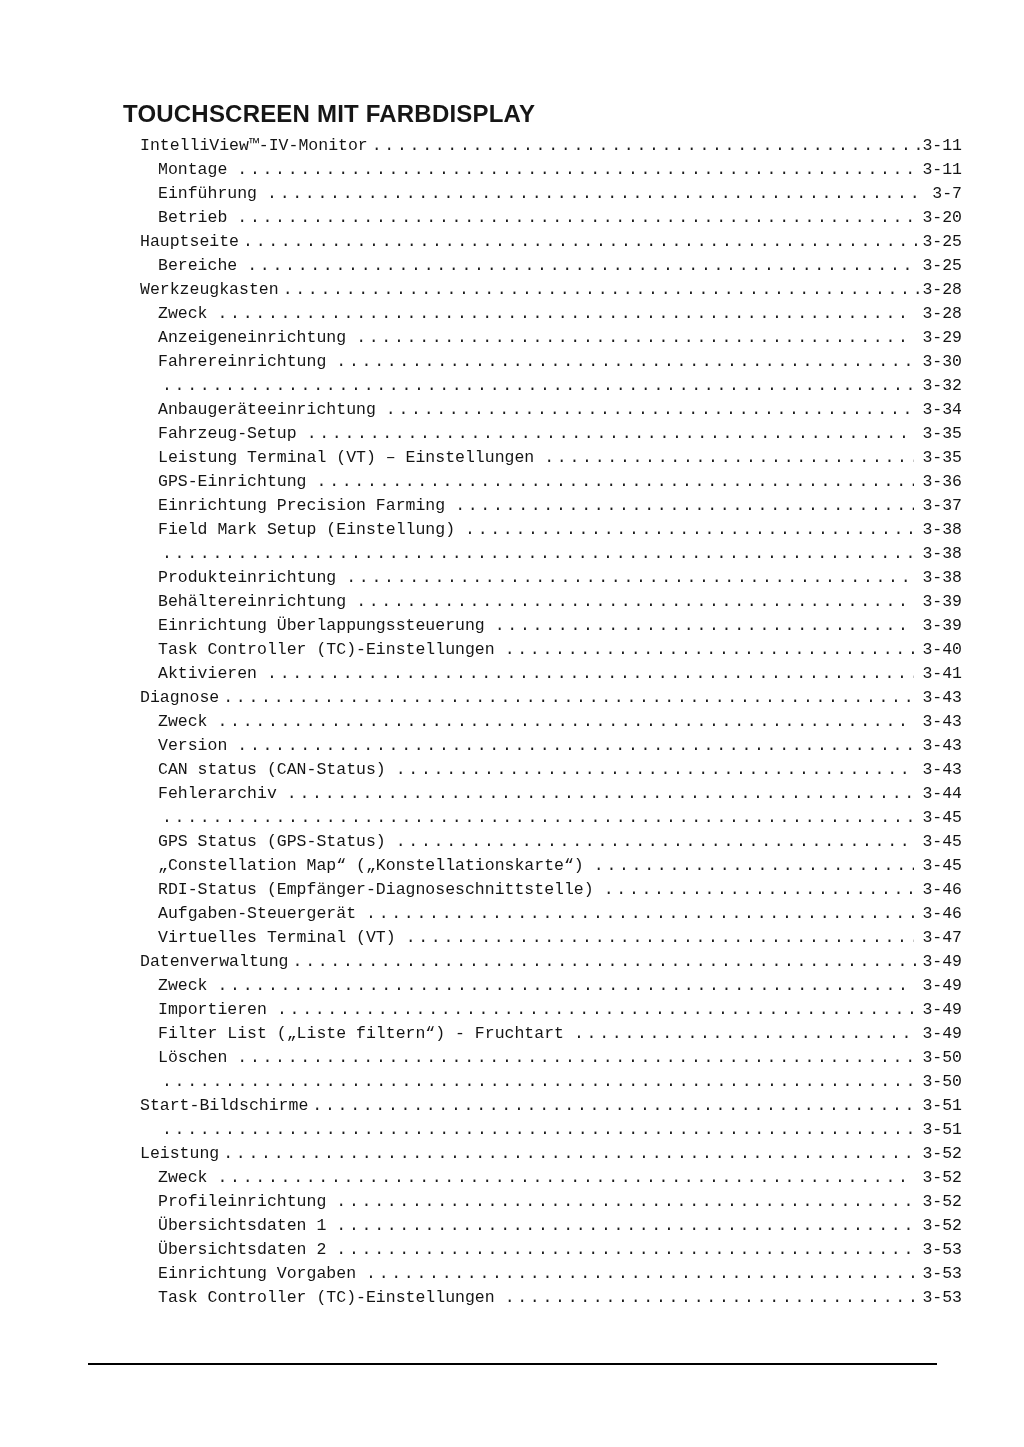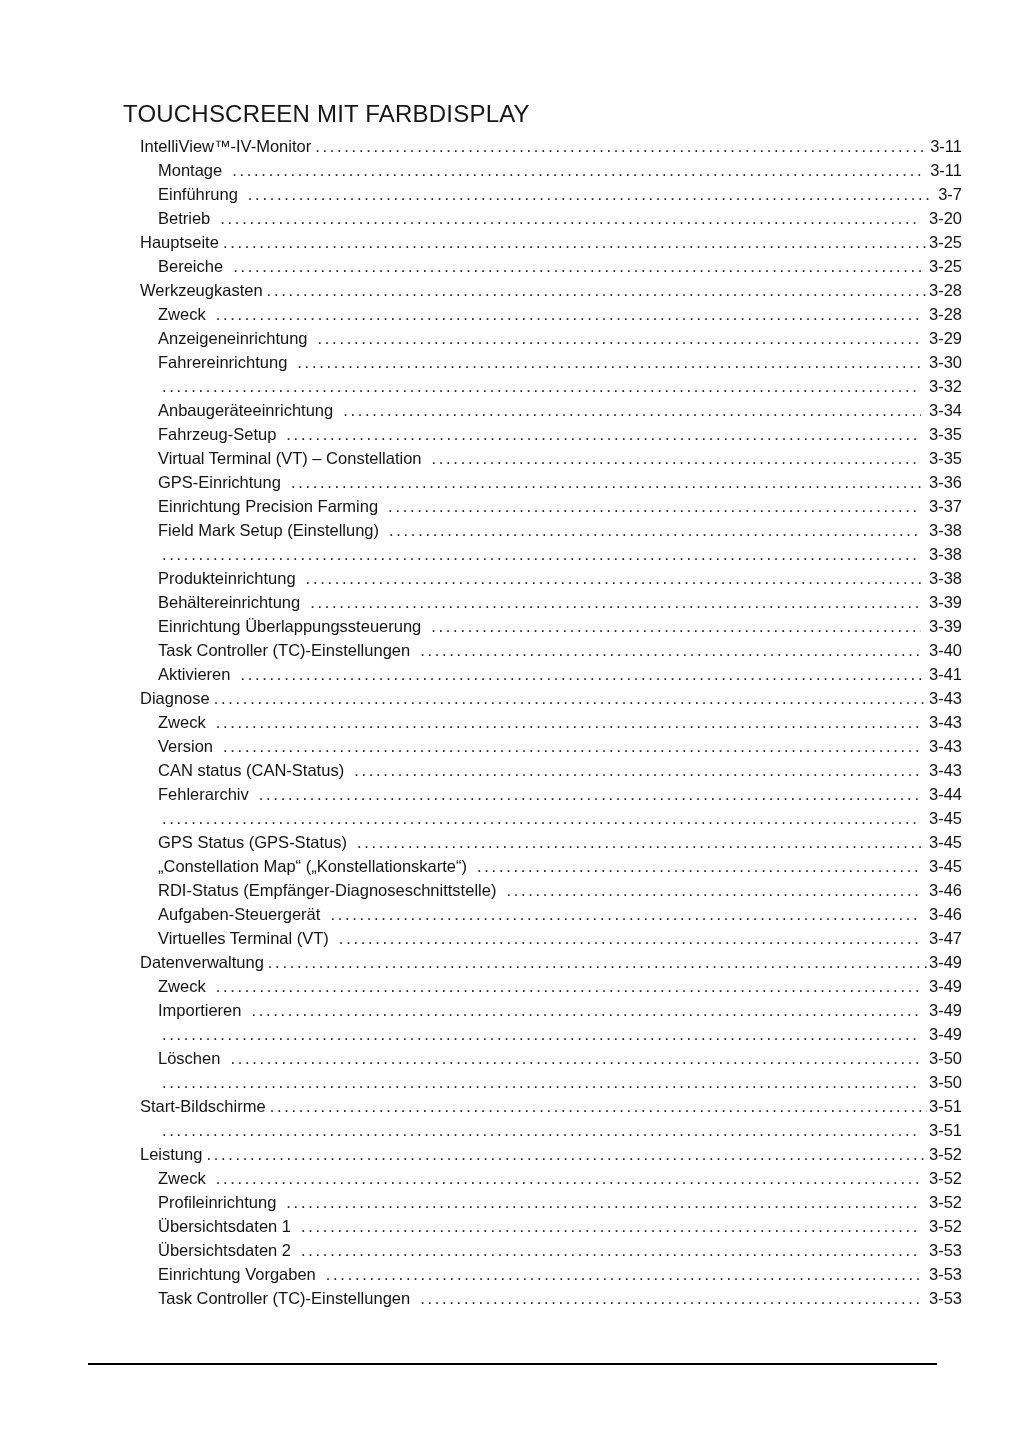--- a/index.html
+++ b/index.html
@@ -17,35 +17,36 @@
   }
   .content {
     position: absolute;
     left: 123px;
     top: 100px;
     right: 62px;
   }
   h1.page-title {
     font-size: 24px;
     line-height: 28px;
-    font-weight: 400;
+    font-weight: 700;
     letter-spacing: 0.2px;
     margin: 0 0 6px 0;
     color: #161616;
   }
   .toc {
     margin-left: 17px;
   }
   .toc-row {
     display: flex;
     align-items: baseline;
     height: 24px;
     line-height: 24px;
     font-size: 16.5px;
     white-space: nowrap;
+    font-family: Liberation Mono, monospace;
   }
   .toc-row.level-2 {
     padding-left: 18px;
     gap: 6px;
   }
   .toc-label {
     flex: 0 0 auto;
     white-space: nowrap;
   }
   .dot-leader {
@@ -135,21 +136,21 @@
     <span class="toc-label">Anbaugeräteeinrichtung</span>
     <span class="dot-leader">....................................................................................................................................................................................................................................................................</span>
     <span class="toc-page">3-34</span>
   </div>
       <div class="toc-row level-2">
     <span class="toc-label">Fahrzeug-Setup</span>
     <span class="dot-leader">....................................................................................................................................................................................................................................................................</span>
     <span class="toc-page">3-35</span>
   </div>
       <div class="toc-row level-2">
-    <span class="toc-label">Virtual Terminal (VT) – Constellation</span>
+    <span class="toc-label">Leistung Terminal (VT) – Einstellungen</span>
     <span class="dot-leader">....................................................................................................................................................................................................................................................................</span>
     <span class="toc-page">3-35</span>
   </div>
       <div class="toc-row level-2">
     <span class="toc-label">GPS-Einrichtung</span>
     <span class="dot-leader">....................................................................................................................................................................................................................................................................</span>
     <span class="toc-page">3-36</span>
   </div>
       <div class="toc-row level-2">
     <span class="toc-label">Einrichtung Precision Farming</span>
@@ -253,20 +254,21 @@
     <span class="toc-label">Zweck</span>
     <span class="dot-leader">....................................................................................................................................................................................................................................................................</span>
     <span class="toc-page">3-49</span>
   </div>
       <div class="toc-row level-2">
     <span class="toc-label">Importieren</span>
     <span class="dot-leader">....................................................................................................................................................................................................................................................................</span>
     <span class="toc-page">3-49</span>
   </div>
       <div class="toc-row level-2">
+    <span class="toc-label">Filter List („Liste filtern“) - Fruchtart</span>
     <span class="dot-leader">....................................................................................................................................................................................................................................................................</span>
     <span class="toc-page">3-49</span>
   </div>
       <div class="toc-row level-2">
     <span class="toc-label">Löschen</span>
     <span class="dot-leader">....................................................................................................................................................................................................................................................................</span>
     <span class="toc-page">3-50</span>
   </div>
       <div class="toc-row level-2">
     <span class="dot-leader">....................................................................................................................................................................................................................................................................</span>

